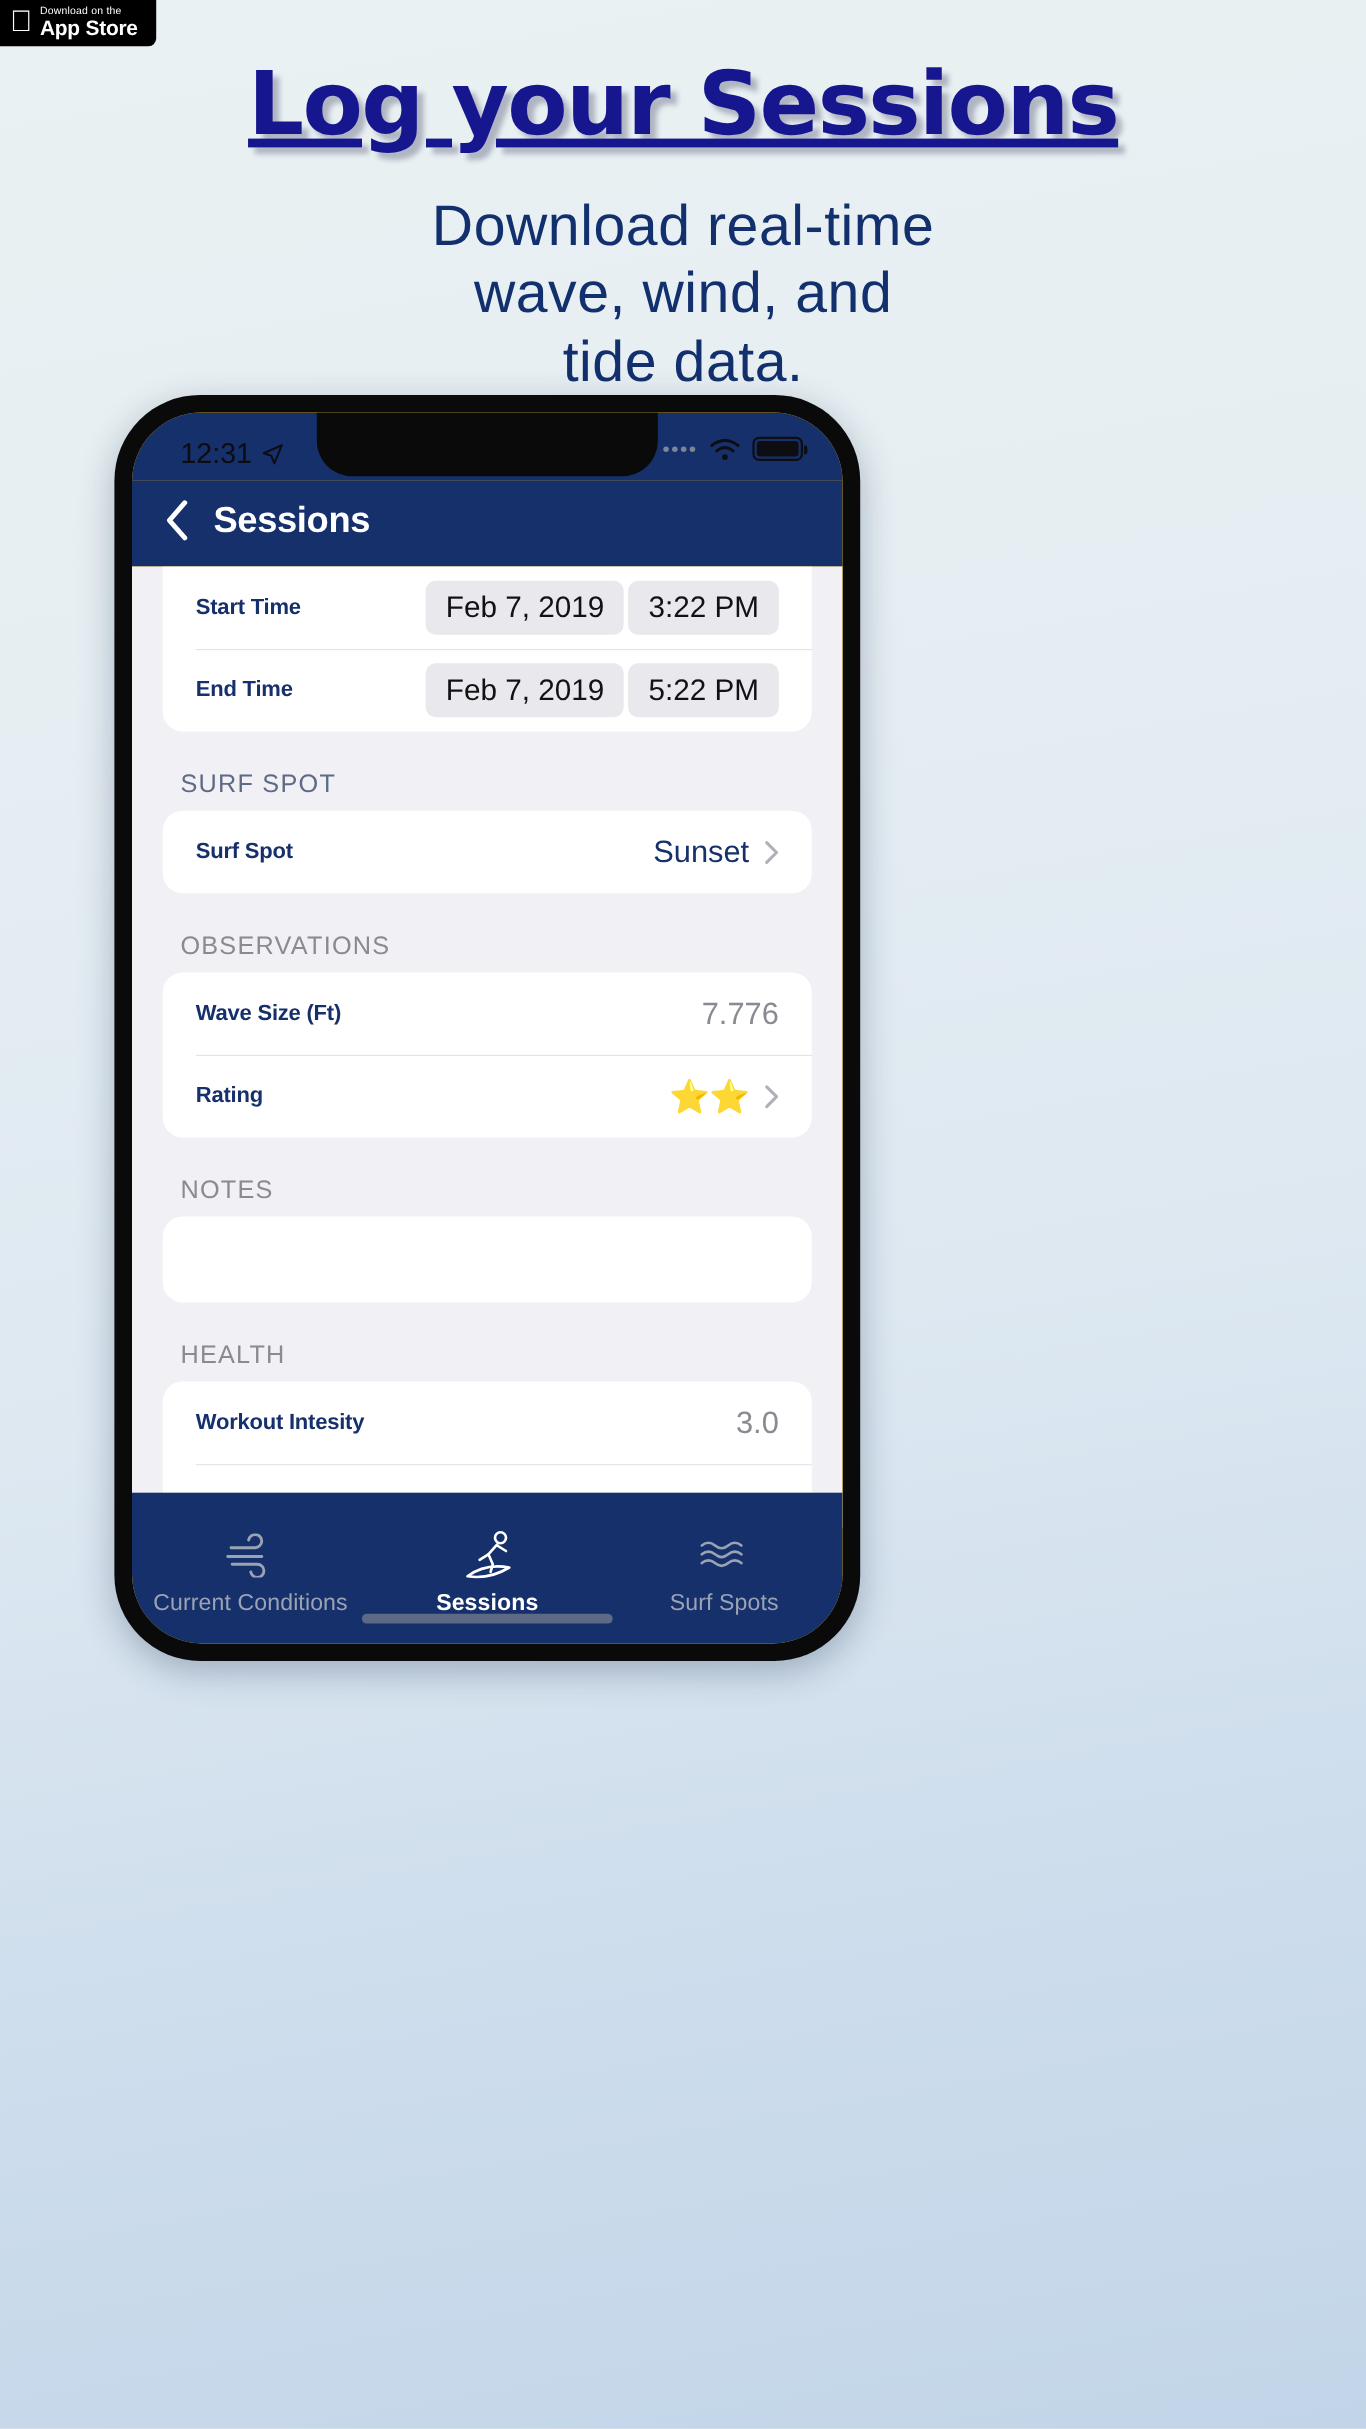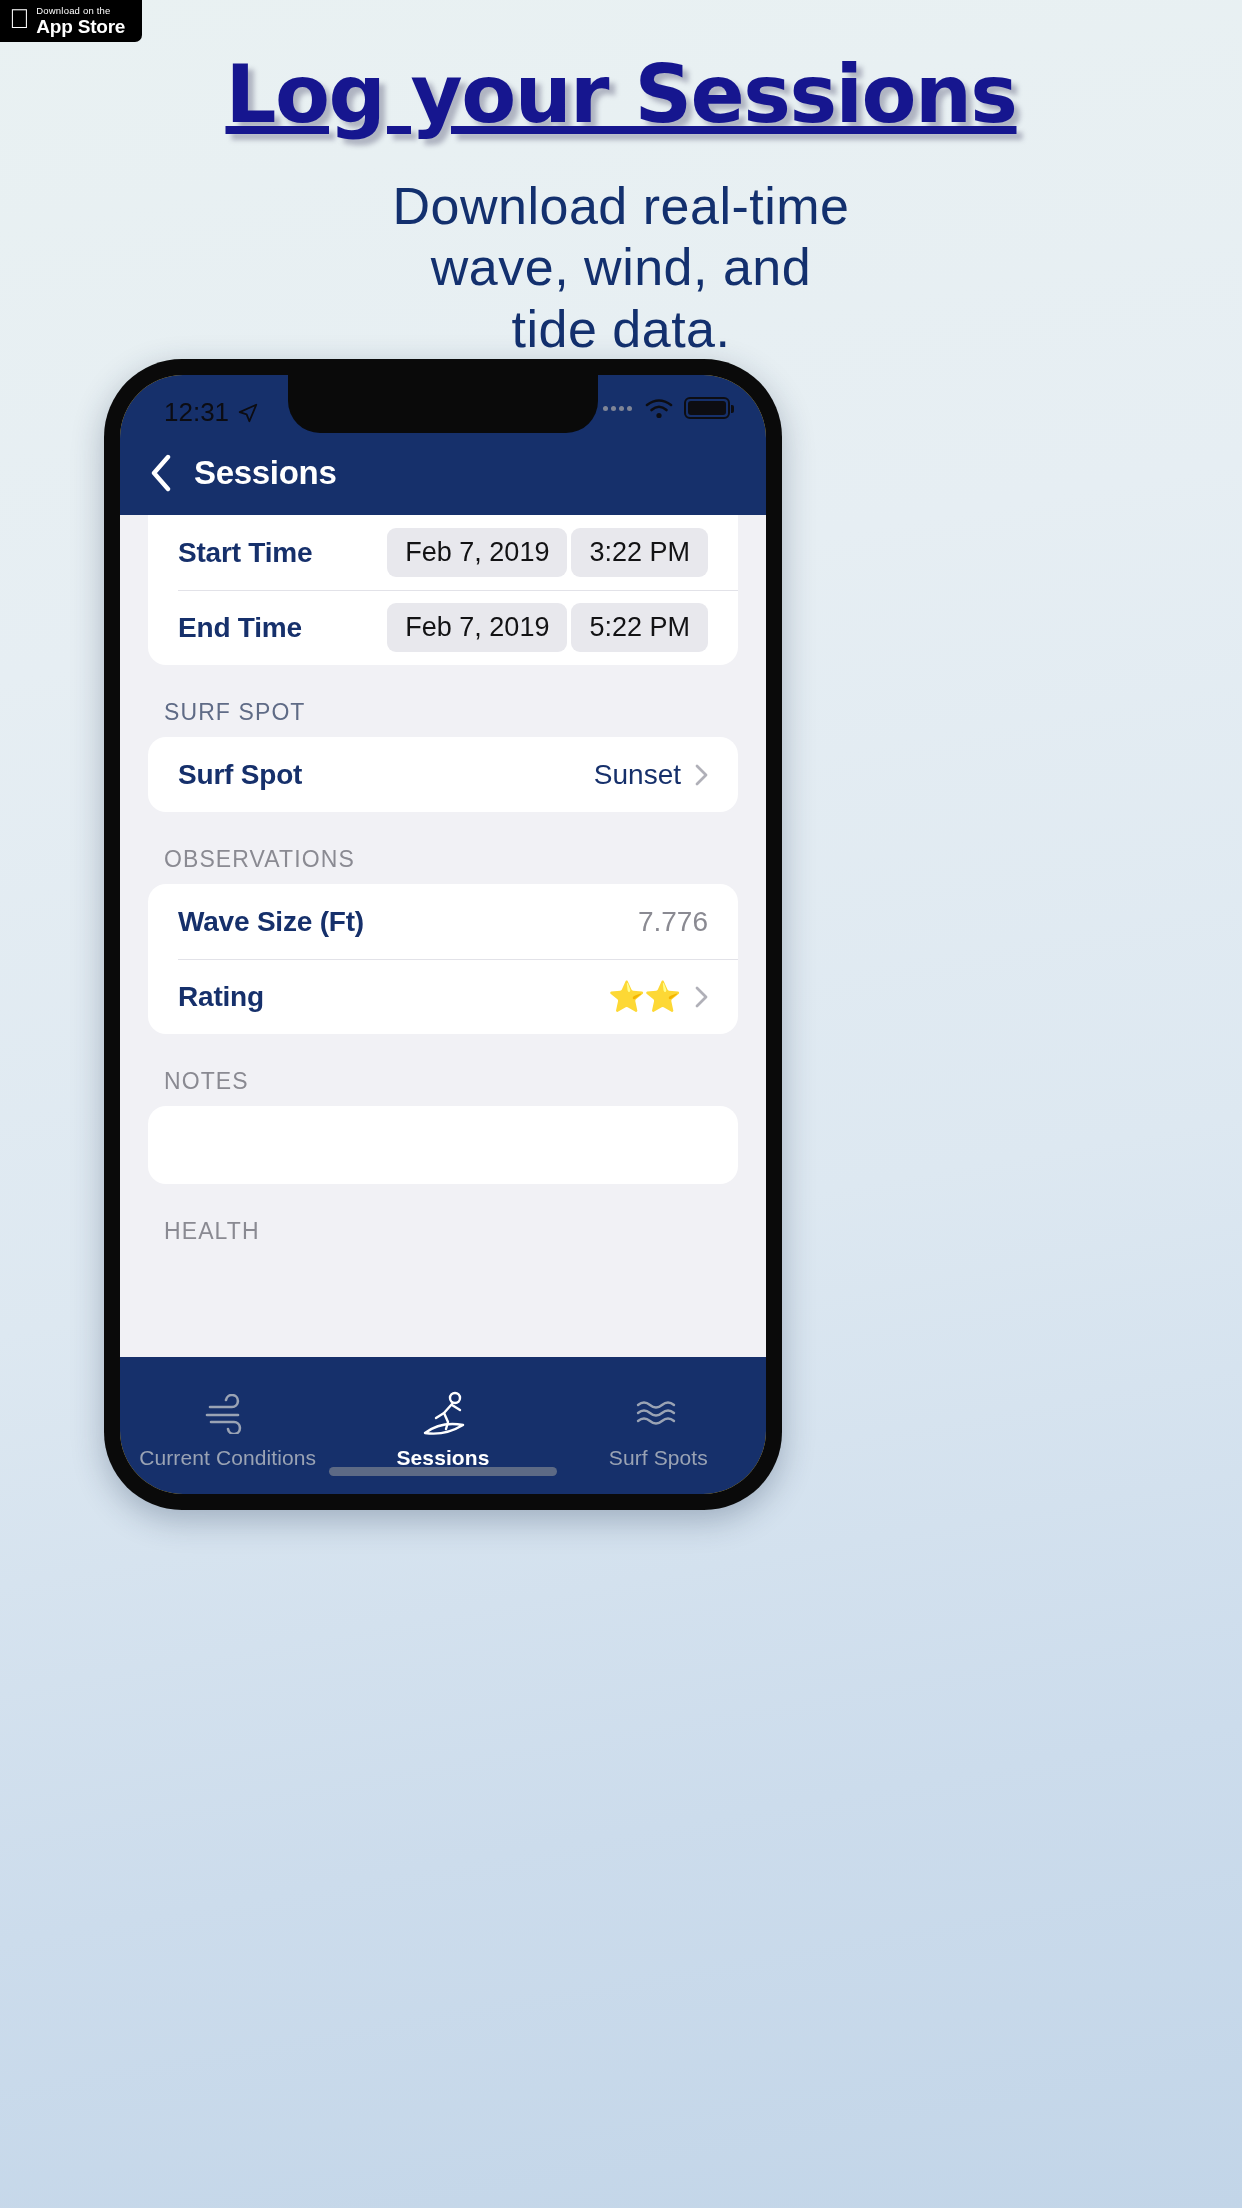--- a/index.html
+++ b/index.html
@@ -161,21 +161,21 @@
     height: 75px;
     position: relative;
   }
   .row + .row::before {
     content: "";
     position: absolute; left: 30px; right: 0; top: 0;
     height: 1px; background: #e2e2e8;
   }
   .row-label {
     color: #16306b;
-    font-size: 28px;
+    font-size: 20px;
     font-weight: 700;
     letter-spacing: -.2px;
   }
   .row-value {
     color: #8a8a92;
     font-size: 28px;
     font-weight: 400;
   }
   .row-value.dark { color: #16306b; font-weight: 400; }
   .pill-group { display: flex; gap: 4px; }
@@ -343,20 +343,31 @@
               <path d="M2 2 L11 11 L2 20" fill="none" stroke="#b0b0b8" stroke-width="2.8" stroke-linecap="round" stroke-linejoin="round"></path>
             </svg>
           </span>
         </div>
       </div>
 
       <div class="section-header">NOTES</div>
       <div class="notes-box"></div>
 
       <div class="section-header">HEALTH</div>
+      <div class="card">
+        <div class="row">
+          <span class="row-label">Workout Intesity</span>
+          <span class="row-value">3.0</span>
+        </div>
+        <div class="row">
+          <span class="row-label">Reported to Health</span>
+          <span class="row-value">Not Reported</span>
+        </div>
+
+      </div>
 
     </div>
 
     <div class="tabbar">
       <div class="tab inactive">
         <span class="tab-icon">
           <svg width="52" height="40" viewBox="0 0 52 40">
             <path d="M8 13 H30 a6 6 0 1 0 -6 -7" fill="none" stroke="#9aa3b4" stroke-width="2.6" stroke-linecap="round"></path>
             <path d="M5 21 H36" fill="none" stroke="#9aa3b4" stroke-width="2.6" stroke-linecap="round"></path>
             <path d="M9 28 H32 a6 6 0 1 1 -6 7" fill="none" stroke="#9aa3b4" stroke-width="2.6" stroke-linecap="round"></path>

